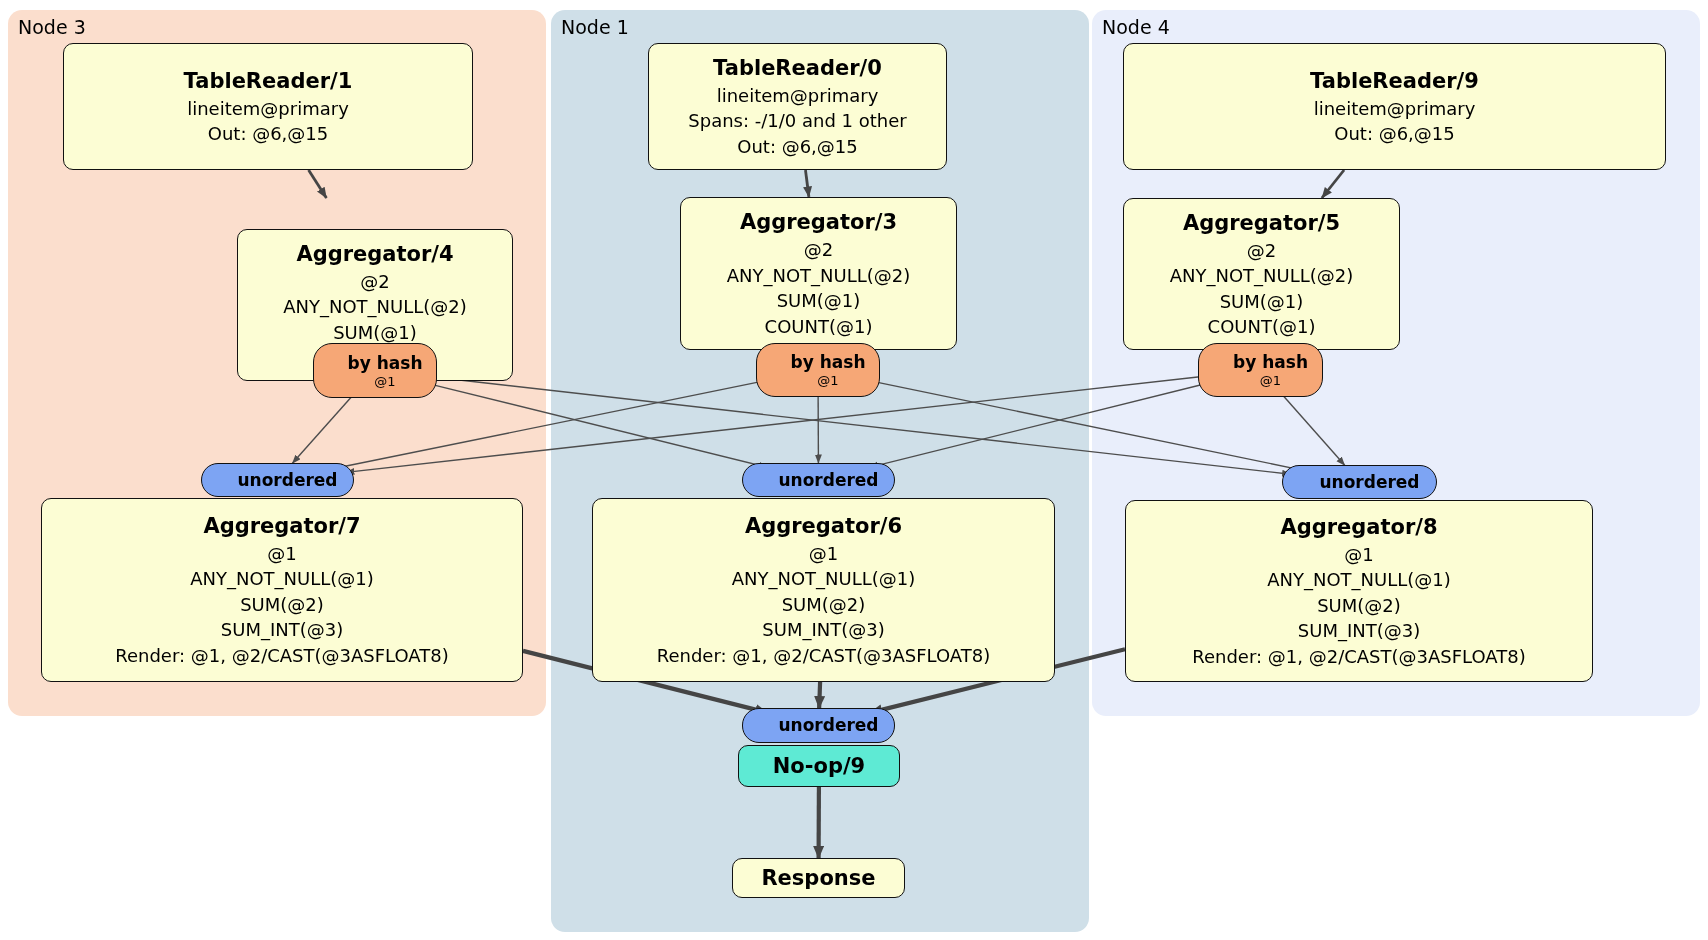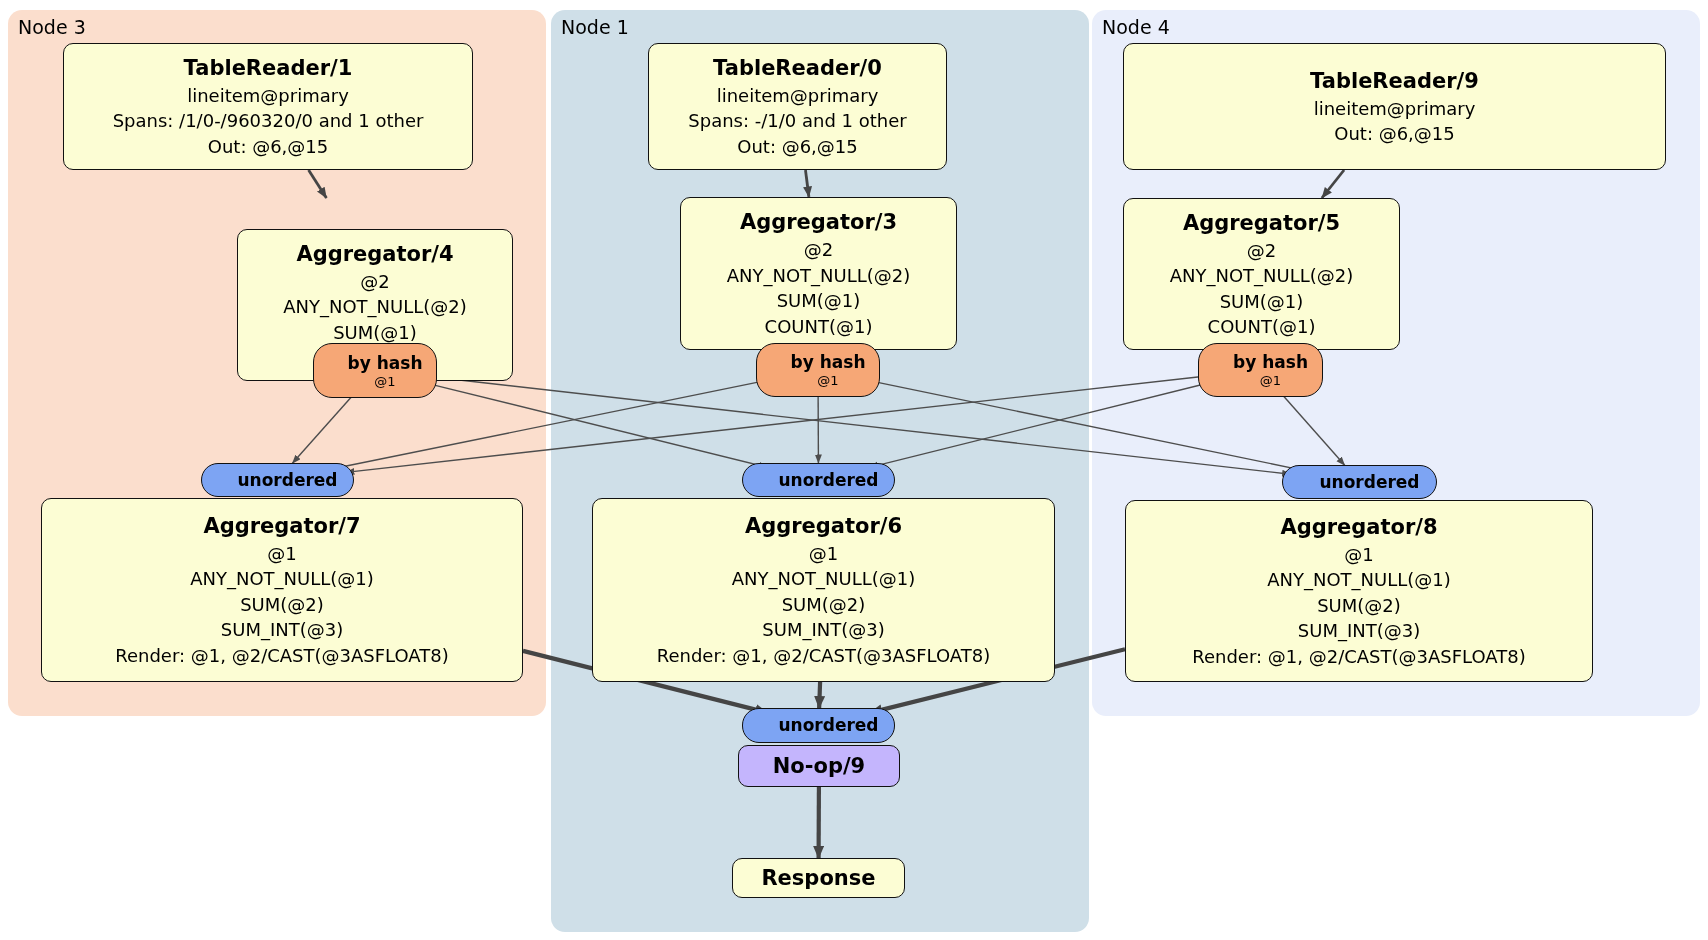--- a/index.html
+++ b/index.html
@@ -70,21 +70,20 @@
       <line x1="1282.7958332488179" y1="395.22356892795557" x2="1344.7479565843882" y2="465.310819570217" class="e-thin" marker-end="url(#ah-thin)"></line>
       <line x1="523" y1="650.8676607642125" x2="767.144416056847" y2="712.5294843908719" class="e-thick" marker-end="url(#ah-thick)"></line>
       <line x1="820.1051660516605" y1="682" x2="819.1457334521428" y2="708.0006234469288" class="e-thick" marker-end="url(#ah-thick)"></line>
       <line x1="1125" y1="649.2294172062905" x2="870.2730023821521" y2="712.6166164284931" class="e-thick" marker-end="url(#ah-thick)"></line>
       <line x1="818.90625" y1="787" x2="818.5892857142857" y2="858" class="e-thick" marker-end="url(#ah-thick)"></line>
     </svg>
 
   <div class="box" style="left: 63px; top: 43px; width: 410px; height: 127px; background: rgb(252, 253, 212);">
     <div class="box-title">TableReader/1</div>
     <div class="box-line">lineitem@primary</div>
-    <div class="box-line">Spans: /1/0-/960320/0 and 1 other</div>
     <div class="box-line">Out: @6,@15</div>
   </div>
 
   <div class="box" style="left: 648px; top: 43px; width: 299px; height: 127px; background: rgb(252, 253, 212);">
     <div class="box-title">TableReader/0</div>
     <div class="box-line">lineitem@primary</div>
     <div class="box-line">Spans: -/1/0 and 1 other</div>
     <div class="box-line">Out: @6,@15</div>
   </div>
 
@@ -165,21 +164,21 @@
     <div class="box-line">ANY_NOT_NULL(@1)</div>
     <div class="box-line">SUM(@2)</div>
     <div class="box-line">SUM_INT(@3)</div>
     <div class="box-line">Render: @1, @2/CAST(@3ASFLOAT8)</div>
   </div>
 
   <div class="oval oval-stream" style="left: 742px; top: 708px; width: 153px; height: 35px; background: rgb(125, 164, 243);">
     <div class="t">unordered</div>
   </div>
 
-  <div class="box" style="left: 738px; top: 745px; width: 162px; height: 42px; background: #c4b5fd;">
+  <div class="box" style="left: 738px; top: 745px; width: 162px; height: 42px; background: #5eead4;">
     <div class="box-title">No-op/9</div>
   </div>
 
   <div class="box" style="left: 732px; top: 858px; width: 173px; height: 40px; background: rgb(252, 253, 212);">
     <div class="box-title">Response</div>
   </div>
 
 </div>
 
 </body></html>

